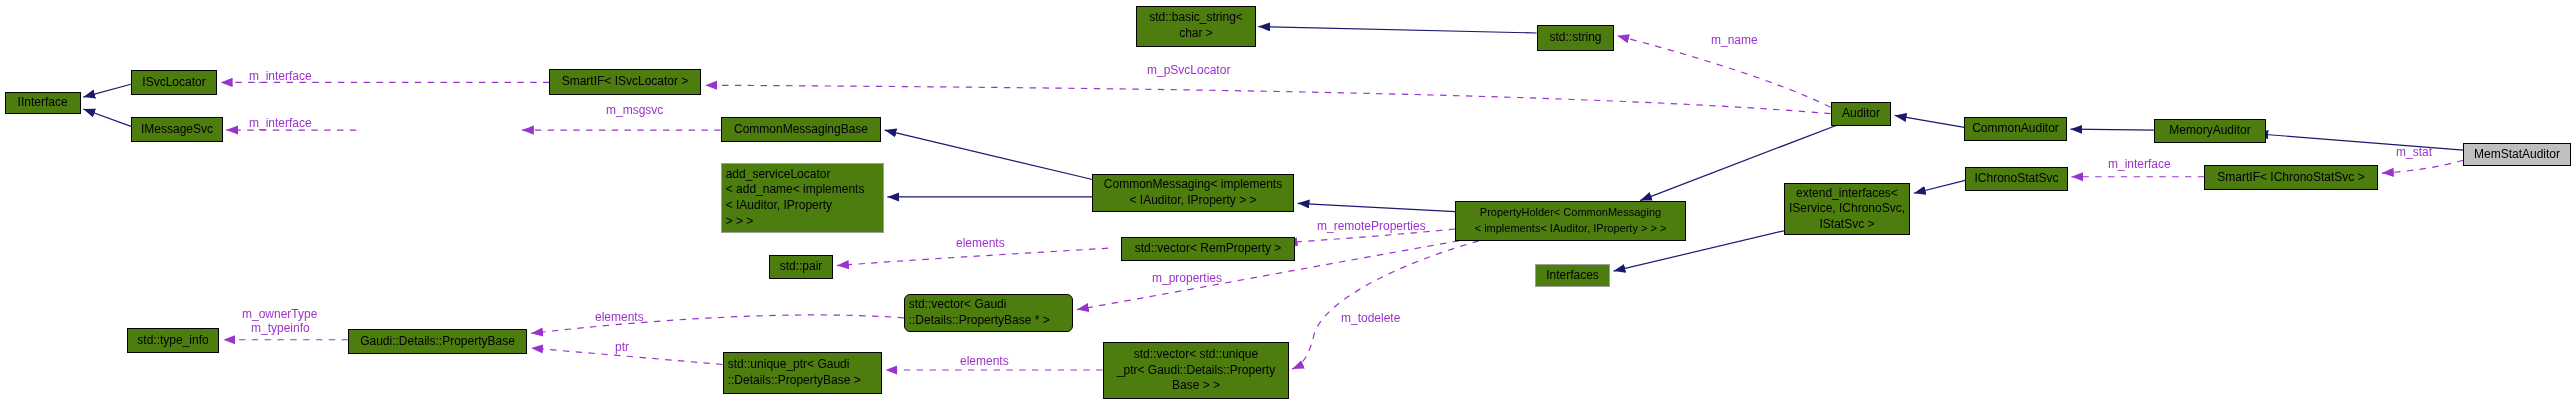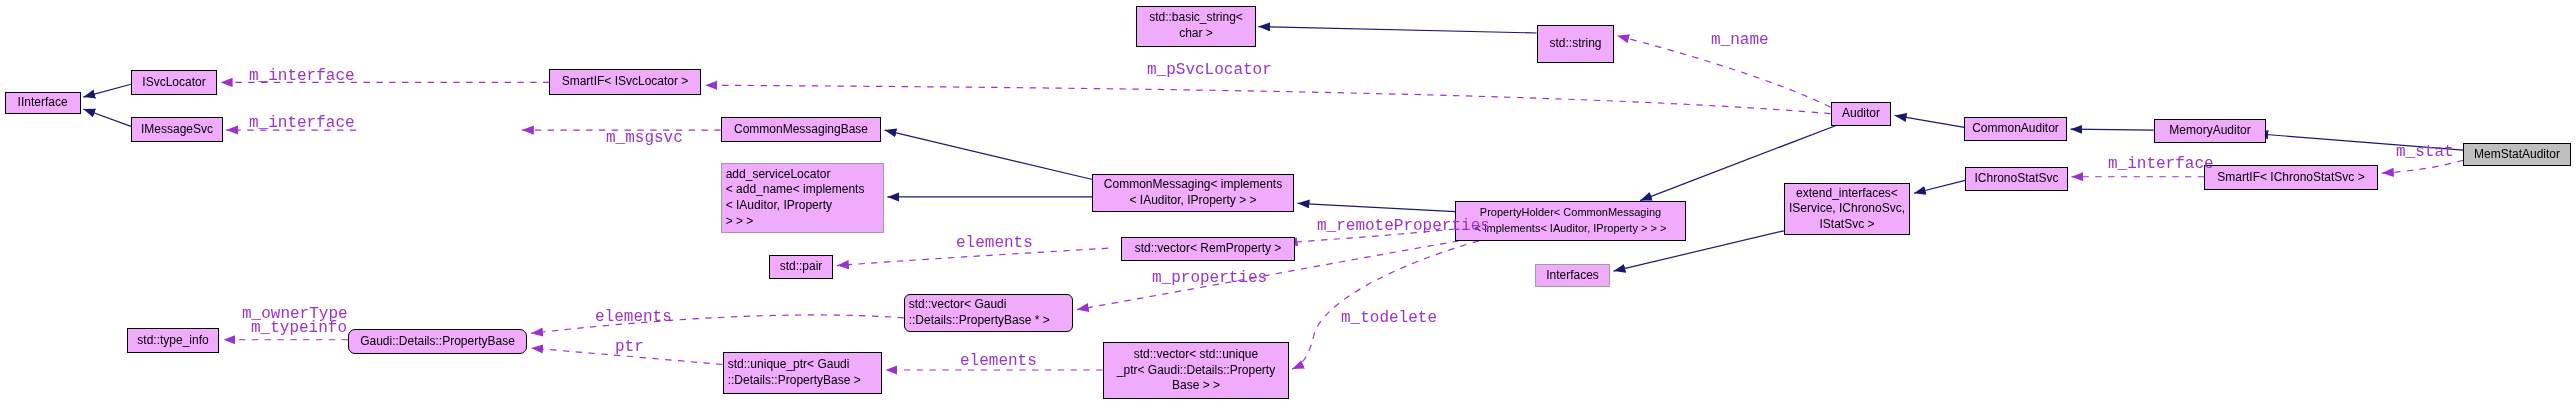--- a/index.html
+++ b/index.html
@@ -3,29 +3,29 @@
 <meta charset="utf-8">
 <style>
   html,body{margin:0;padding:0;background:#ffffff;}
   body{position:relative;width:2576px;height:403px;overflow:hidden;
        font-family:"Liberation Sans",sans-serif;}
   #canvas{position:absolute;left:0;top:0;width:2576px;height:403px;background:#fff;}
   svg.edges{position:absolute;left:0;top:0;width:2576px;height:403px;}
   .edge{fill:none;stroke-width:1.3px;}
   .inh{stroke:#191970;}
   .use{stroke:#9a32cd;stroke-dasharray:7,7;}
-  .node{position:absolute;box-sizing:border-box;border:0.9px solid #000;background:#f0abfc;
+  .node{position:absolute;box-sizing:border-box;border:0.9px solid #000;background:#4d7c0f;
         display:flex;align-items:center;justify-content:center;text-align:center;
         font-size:12px;line-height:15.6px;color:#000;white-space:pre-line;
         padding:0.9px 3.7px;cursor:pointer;}
   .node.gray-border{border-color:#9e9e9e;}
   .node.main{background:#bfbfbf;}
   .node.align-left{text-align:left;justify-content:flex-start;}
-  .edge-label{position:absolute;color:#9a32cd;font-size:16px;line-height:13.7px;
-              white-space:nowrap;font-family:Liberation Mono, monospace;}
+  .edge-label{position:absolute;color:#9a32cd;font-size:12px;line-height:13.7px;
+              white-space:nowrap;}
 </style>
 </head>
 <body>
 
 <div id="canvas">
 
   <svg class="edges" viewBox="0 0 2813 440">
     <defs>
       <marker id="arrow-inh" markerUnits="userSpaceOnUse" markerWidth="14" markerHeight="11" refX="13" refY="5" orient="auto">
         <path d="M0,0 L13,5 L0,10 z" fill="#191970"></path>
@@ -60,21 +60,21 @@
     <path class="edge use" d="M987,347 C860,338 700,350 580,364" marker-end="url(#arrow-use)"></path>
     <path class="edge use" d="M789,398 C720,392 650,386 580,380" marker-end="url(#arrow-use)"></path>
     <path class="edge use" d="M1204,404 L967,404" marker-end="url(#arrow-use)"></path>
     <path class="edge use" d="M380,371 L244,371" marker-end="url(#arrow-use)"></path>
     <path class="edge use" d="M2690,175 C2665,182 2635,187 2601,189" marker-end="url(#arrow-use)"></path>
     <path class="edge use" d="M2407,193 L2262,193" marker-end="url(#arrow-use)"></path>
   </svg>
 
   <div class="node" style="left:1136px;top:5.5px;width:120px;height:41px;">std::basic_string&lt;
 char &gt;</div>
-  <div class="node" style="left:1537px;top:25px;width:77px;height:38px;">std::string</div>
+  <div class="node" style="left:1537px;top:25px;width:77px;height:26px;">std::string</div>
   <div class="node" style="left:4.6px;top:92px;width:76px;height:22px;text-align:right;">IInterface</div>
   <div class="node" style="left:131px;top:70px;width:86px;height:25px;">ISvcLocator</div>
   <div class="node" style="left:131px;top:117px;width:92px;height:25px;">IMessageSvc</div>
   <div class="node" style="left:549px;top:69px;width:152px;height:26px;">SmartIF&lt; ISvcLocator &gt;</div>
   <div class="node" style="left:721px;top:117px;width:160px;height:25px;">CommonMessagingBase</div>
   <div class="node gray-border align-left" style="left:721px;top:163px;width:163px;height:70px;">add_serviceLocator
 &lt; add_name&lt; implements
 &lt; IAuditor, IProperty
 &gt; &gt; &gt;</div>
   <div class="node" style="left:1092px;top:174px;width:202px;height:38px;">CommonMessaging&lt; implements
@@ -88,31 +88,31 @@
   <div class="node" style="left:1965px;top:167px;width:103px;height:24px;">IChronoStatSvc</div>
   <div class="node" style="left:2204px;top:165px;width:174px;height:25px;">SmartIF&lt; IChronoStatSvc &gt;</div>
   <div class="node" style="left:1784px;top:183px;width:126px;height:52px;">extend_interfaces&lt;
 IService, IChronoSvc,
 IStatSvc &gt;</div>
   <div class="node gray-border" style="left:1535px;top:264px;width:75px;height:23px;">Interfaces</div>
   <div class="node" style="left:1108px;top:237px;width:174px;height:24px;margin-left:13px;">std::vector&lt; RemProperty &gt;</div>
   <div class="node" style="left:769px;top:255px;width:64px;height:24px;">std::pair</div>
   <div class="node align-left" style="left:904px;top:294px;width:169px;height:38px;border-radius:6px;">std::vector&lt; Gaudi
 ::Details::PropertyBase * &gt;</div>
-  <div class="node" style="left:348px;top:329px;width:179px;height:25px;border-radius:7px;">Gaudi::Details::PropertyBase</div>
+  <div class="node" style="left:348px;top:329px;width:179px;height:25px;">Gaudi::Details::PropertyBase</div>
   <div class="node" style="left:127px;top:328px;width:92px;height:25px;">std::type_info</div>
   <div class="node" style="left:1103px;top:342px;width:186px;height:57px;">std::vector&lt; std::unique
 _ptr&lt; Gaudi::Details::Property
 Base &gt; &gt;</div>
   <div class="node align-left" style="left:723px;top:352px;width:159px;height:42px;">std::unique_ptr&lt; Gaudi
 ::Details::PropertyBase &gt;</div>
 
   <div class="edge-label" style="left:249px;top:70px;">m_interface</div>
   <div class="edge-label" style="left:249px;top:117px;">m_interface</div>
-  <div class="edge-label" style="left:595px;top:132px;padding-left:11px;">m_msgsvc</div>
+  <div class="edge-label" style="left:595px;top:104px;padding-left:11px;">m_msgsvc</div>
   <div class="edge-label" style="left:1147px;top:64px;">m_pSvcLocator</div>
   <div class="edge-label" style="left:1711px;top:34px;">m_name</div>
   <div class="edge-label" style="left:1317px;top:220px;">m_remoteProperties</div>
   <div class="edge-label" style="left:956px;top:237px;">elements</div>
   <div class="edge-label" style="left:1152px;top:272px;">m_properties</div>
   <div class="edge-label" style="left:1341px;top:312px;">m_todelete</div>
   <div class="edge-label" style="left:595px;top:311px;">elements</div>
   <div class="edge-label" style="left:615px;top:341px;">ptr</div>
   <div class="edge-label" style="left:960px;top:355px;">elements</div>
   <div class="edge-label" style="left:242px;top:308px;">m_ownerType</div>

